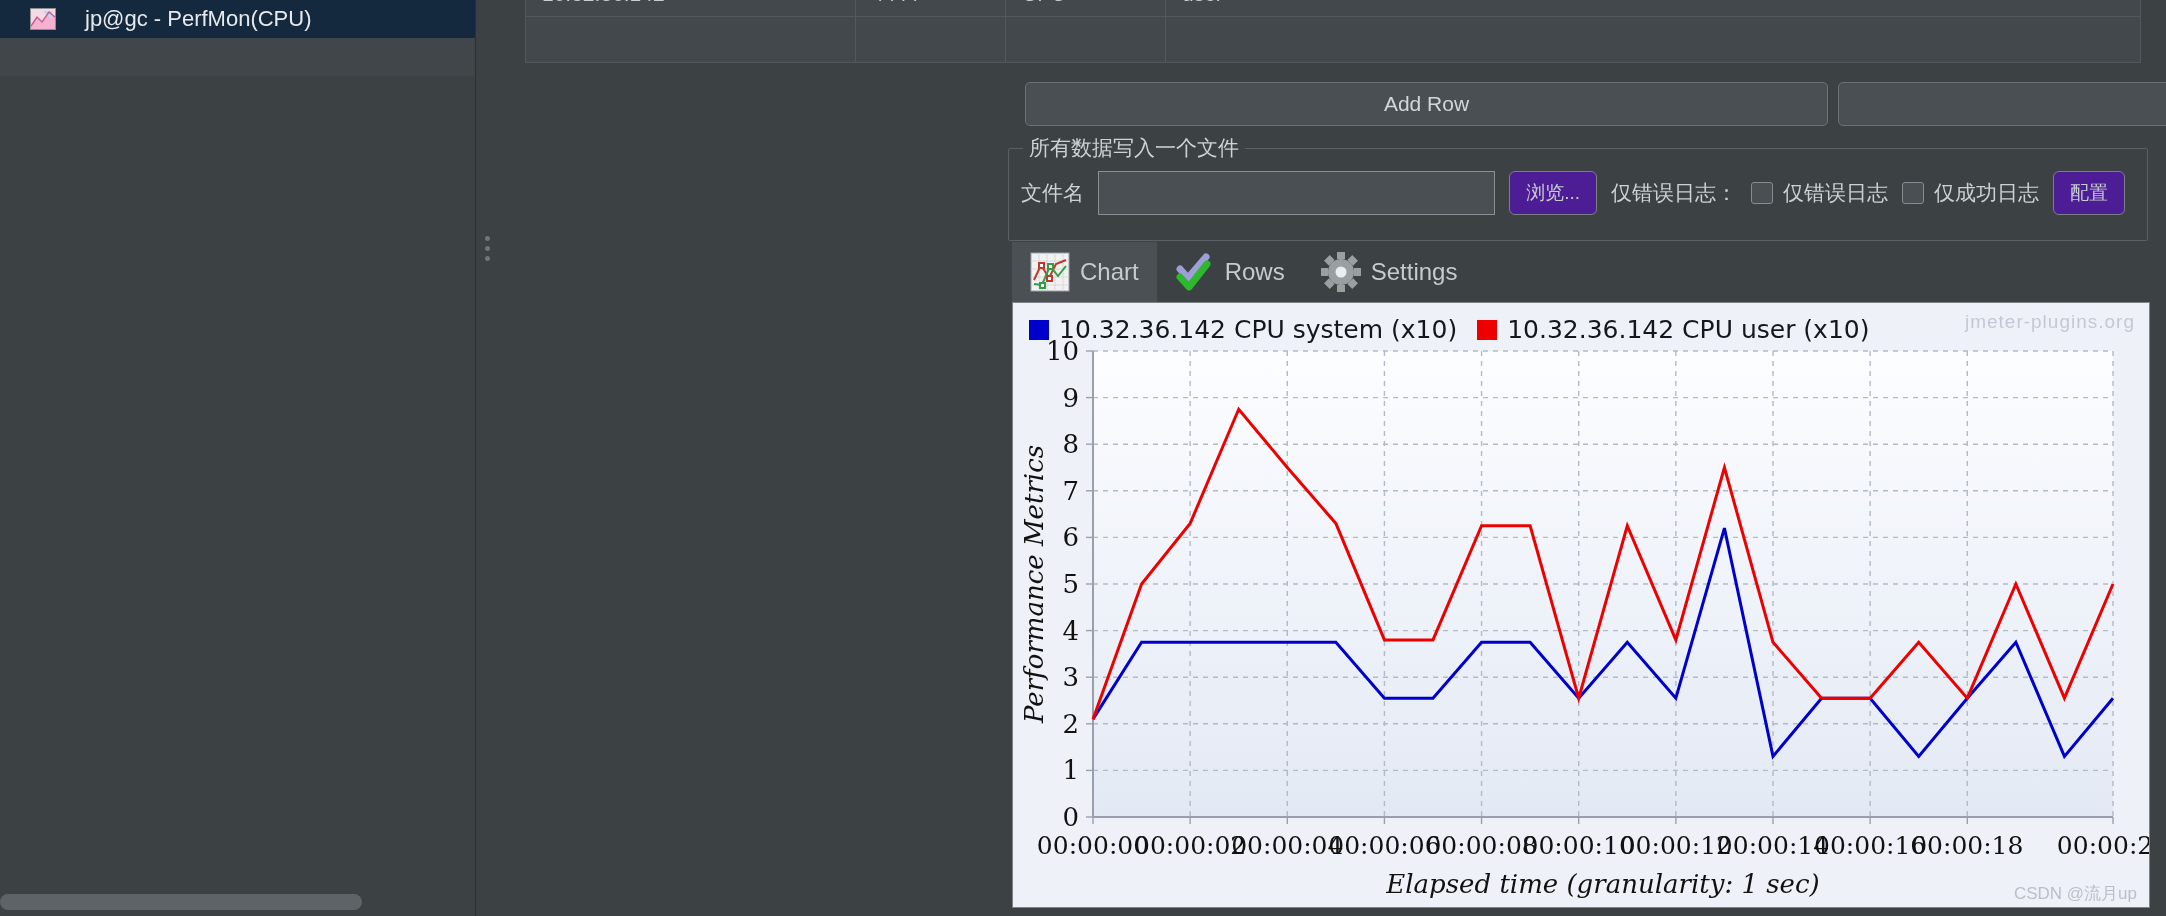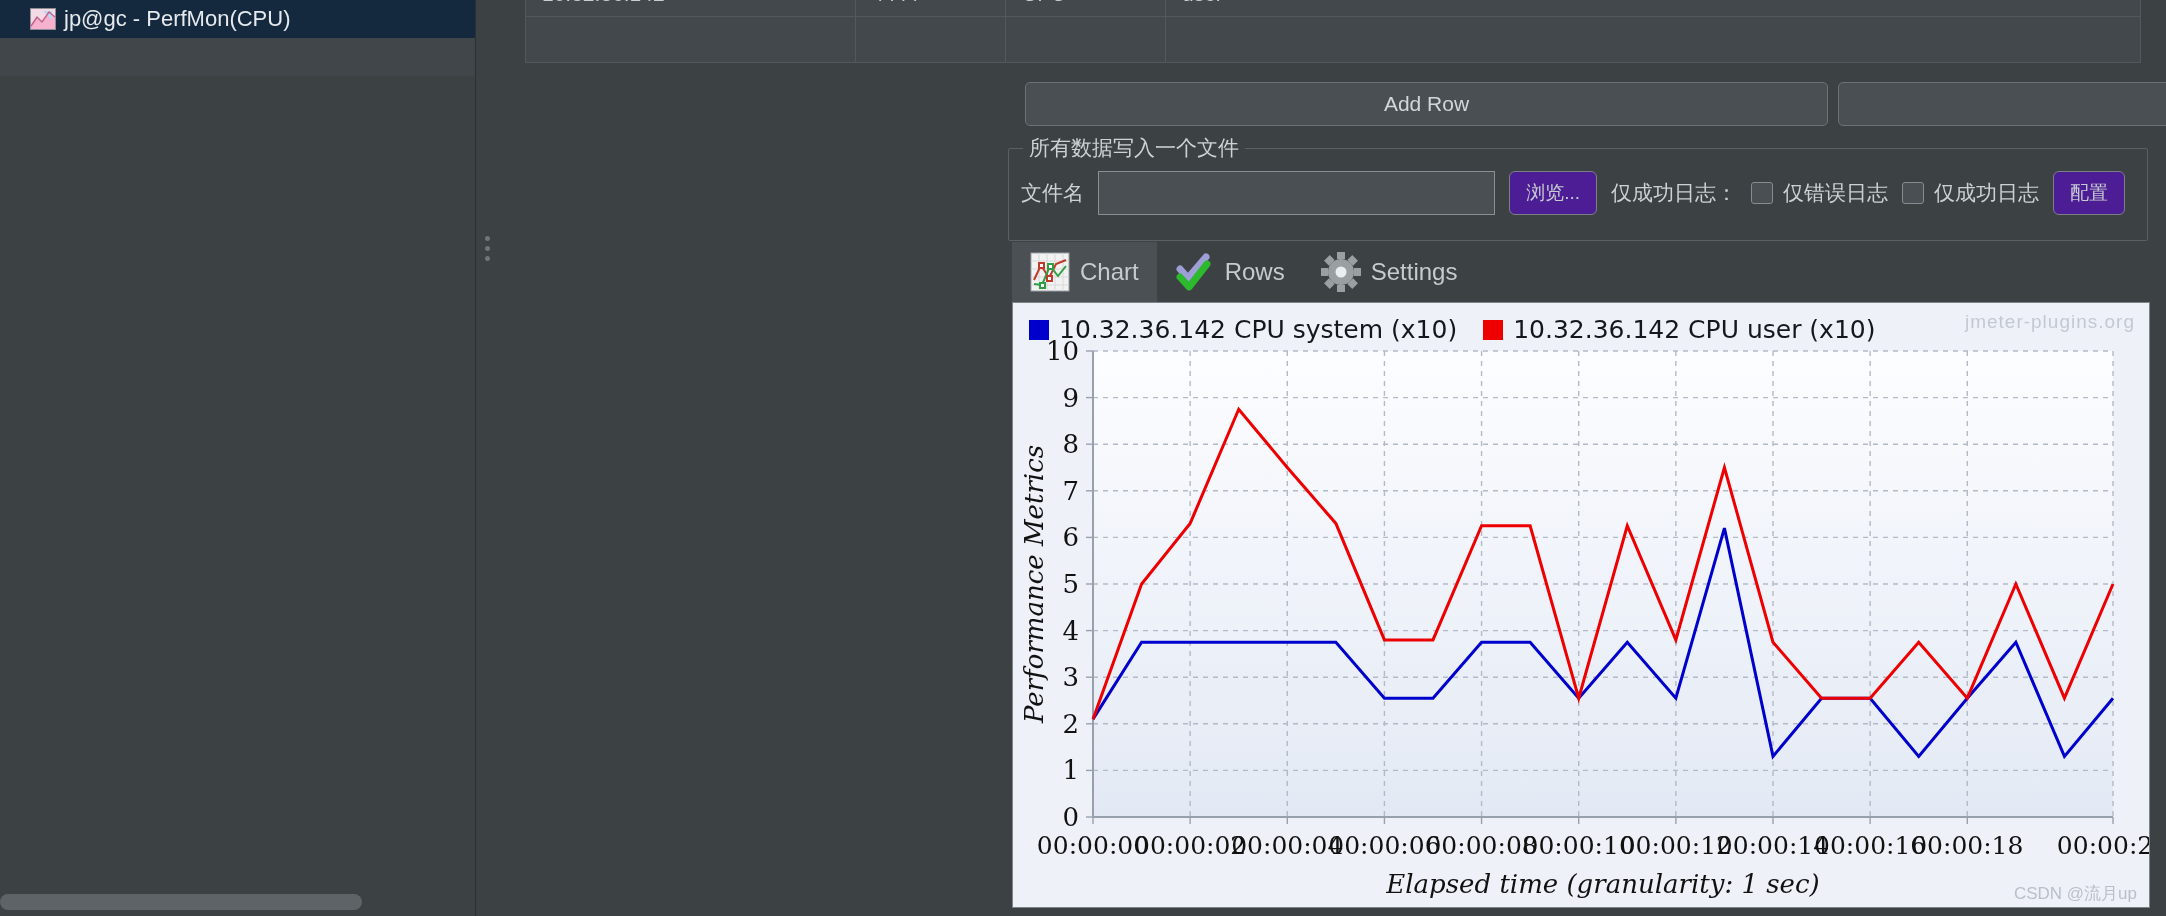--- a/index.html
+++ b/index.html
@@ -12,21 +12,21 @@
   }
   #root { position: relative; width: 2166px; height: 916px; background: #3c4144; }
 
   
   #sidebar {
     position: absolute; left: 0; top: 0; width: 476px; height: 916px;
     background: #41464a; border-right: 1px solid #2c3033;
   }
   .tree-item {
     display: flex; align-items: center; height: 38px;
-    padding-left: 30px; gap: 8px;
+    padding-left: 30px; gap: 29px;
     color: #c9ced2; font-size: 22px; white-space: nowrap;
   }
   .tree-item.selected { background: #14293d; color: #e6eaee; }
   .tree-item.hover { background: #4c5155; }
   .tree-icon { width: 26px; height: 22px; flex: 0 0 26px; position: relative; }
   #sidebar-body { position: absolute; left:0; top:76px; right:0; bottom:0; background:#3c4144; }
   #sidebar-hscroll {
     position: absolute; left: 0; bottom: 6px; width: 458px; height: 16px;
   }
   #sidebar-hscroll .thumb {
@@ -115,21 +115,21 @@
   }
   .tab.active { background: #4b5054; }
   .tab-icon { width: 40px; height: 40px; flex: 0 0 40px; }
 
   
   #chart-panel {
     position: absolute; left: 512px; top: 302px; right: 16px; bottom: 8px;
     background: #eef1f7; border: 1px solid #7e838a;
   }
   #chart-legend {
-    position: absolute; left: 16px; top: 12px; display: flex; gap: 26px; align-items: center;
+    position: absolute; left: 16px; top: 12px; display: flex; gap: 20px; align-items: center;
   }
   .lg { display: flex; align-items: center; gap: 10px; }
   .lg .sw { width: 20px; height: 20px; flex: 0 0 20px; }
   .lg .txt { color: #14171c; font-size: 25px; white-space: nowrap; font-family: "DejaVu Sans", sans-serif; }
   #watermark {
     position: absolute; right: 14px; top: 8px;
     color: #c3c9d4; font-size: 19px; letter-spacing: 1px;
   }
   #plot-svg { position: absolute; left: 0; top: 0; width: 100%; height: 100%; }
   #csdn {
@@ -194,21 +194,21 @@
       <div class="btn">Add Row</div>
       <div class="btn">Delete Row</div>
     </div>
 
     <div id="groupbox">
       <div id="groupbox-title">所有数据写入一个文件</div>
       <div id="file-row">
         <span class="lbl">文件名</span>
         <input id="filename-input" type="text" value="" style="">
         <div class="small-btn">浏览...</div>
-        <span class="lbl">仅成功日志：</span>
+        <span class="lbl">仅错误日志：</span>
         <div class="chk-wrap">
           <span class="chk"></span>
           <span class="lbl">仅错误日志</span>
         </div>
         <div class="chk-wrap">
           <span class="chk"></span>
           <span class="lbl">仅成功日志</span>
         </div>
         <div class="small-btn">配置</div>
       </div>

